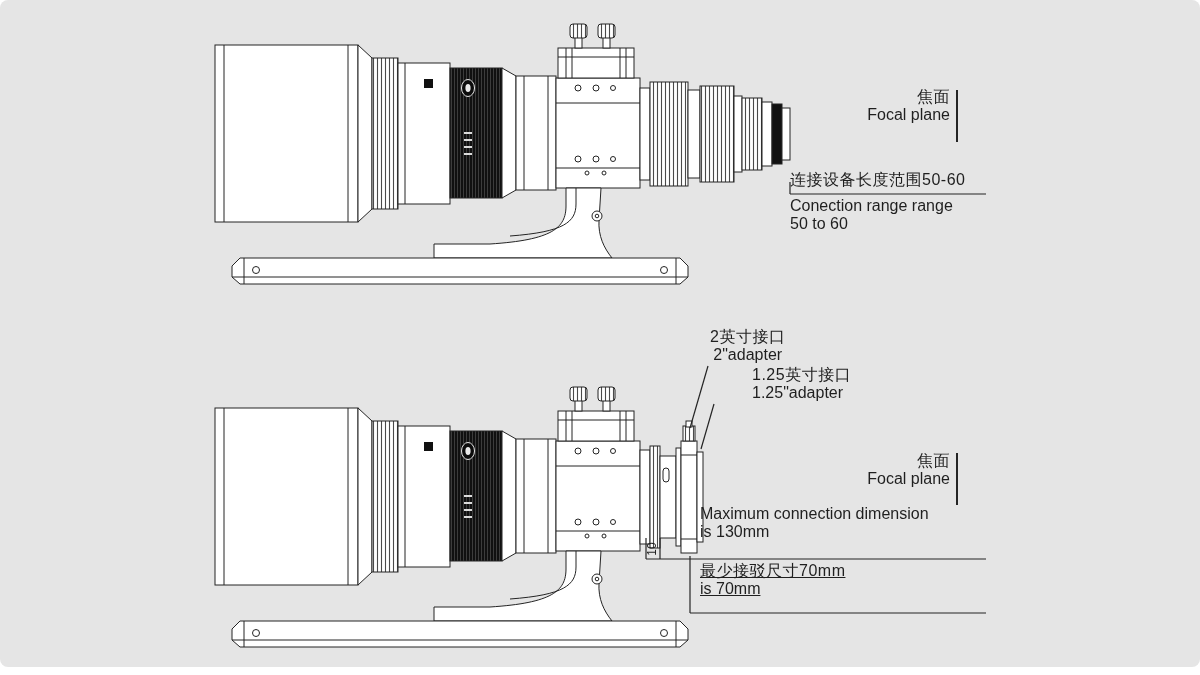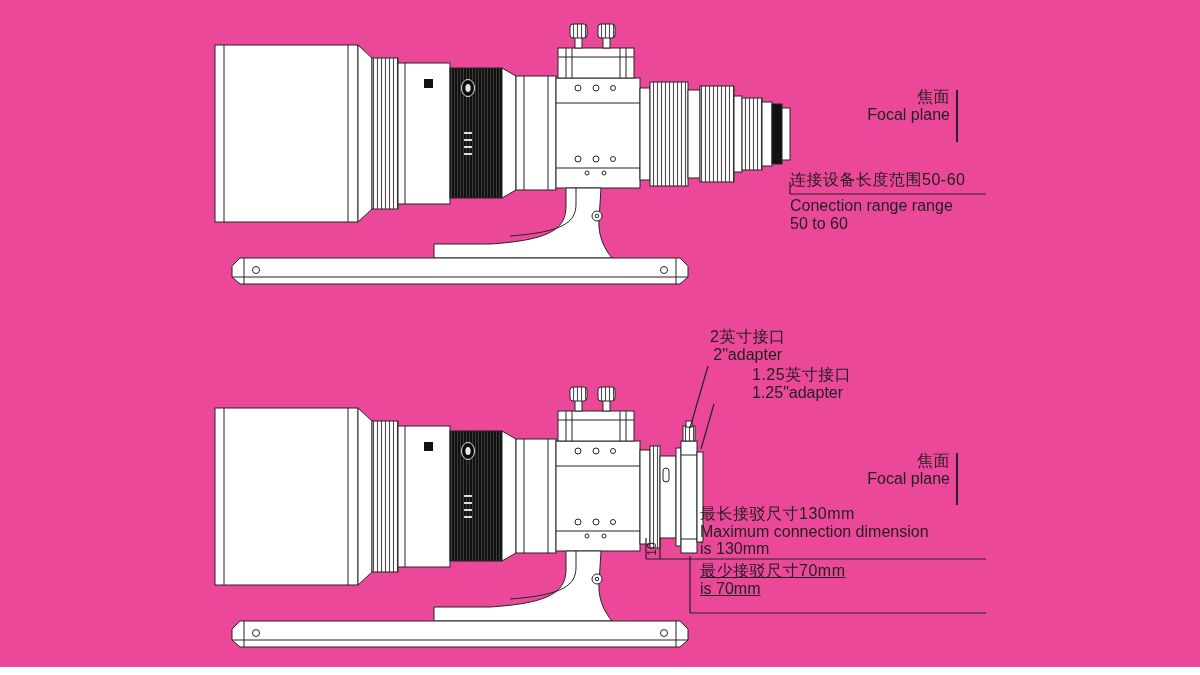--- a/index.html
+++ b/index.html
@@ -1,22 +1,23 @@
 <!DOCTYPE html>
 <html><head>
 <meta charset="utf-8">
 <style>
   html,body{margin:0;padding:0;background:#ffffff;}
   .stage{
     position:relative;
     width:1200px;height:667px;
-    background:#ec4899;
+    background:#e5e5e5;
     font-family:"Liberation Sans","DejaVu Sans",sans-serif;
     color:#1f1f1f;
     overflow:hidden;
+    border-radius:8px;
   }
   .stage svg{position:absolute;left:0;top:0;}
   .txt{position:absolute;white-space:nowrap;font-size:16px;line-height:18px;}
   .txt.ra{text-align:right;}
   .txt .zh{letter-spacing:0.5px;}
   .dim-gap{
     position:absolute;font-size:12px;line-height:12px;
     transform:rotate(-90deg);transform-origin:center center;
   }
 </style>
@@ -176,21 +177,20 @@
     <div class="zh">1.25英寸接口</div>
     <div>1.25"adapter</div>
   </div>
 
   <div class="txt ra" style="top:452px; right:250px;">
     <div class="zh">焦面</div>
     <div>Focal plane</div>
   </div>
 
   <div class="txt" style="top:505px; left:700px; line-height:17.5px;">
-    <div class="zh">最长接驳尺寸130mm</div>
     <div>Maximum connection dimension</div>
     <div>is 130mm</div>
   </div>
 
   <div class="txt" style="top:562px; left:700px; line-height:17.5px;text-decoration:underline;">
     <div class="zh">最少接驳尺寸70mm</div>
     <div>is 70mm</div>
   </div>
 
   <div class="dim-gap" style="top:543px; left:645px;">10</div>

